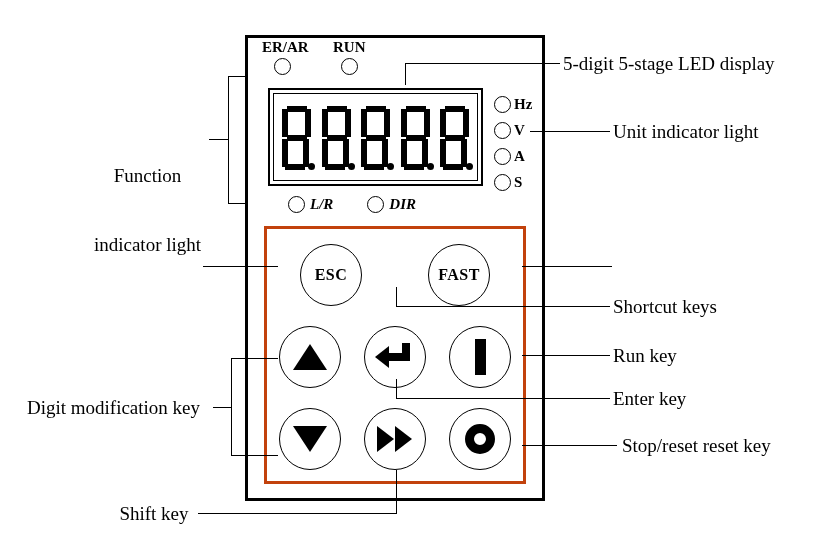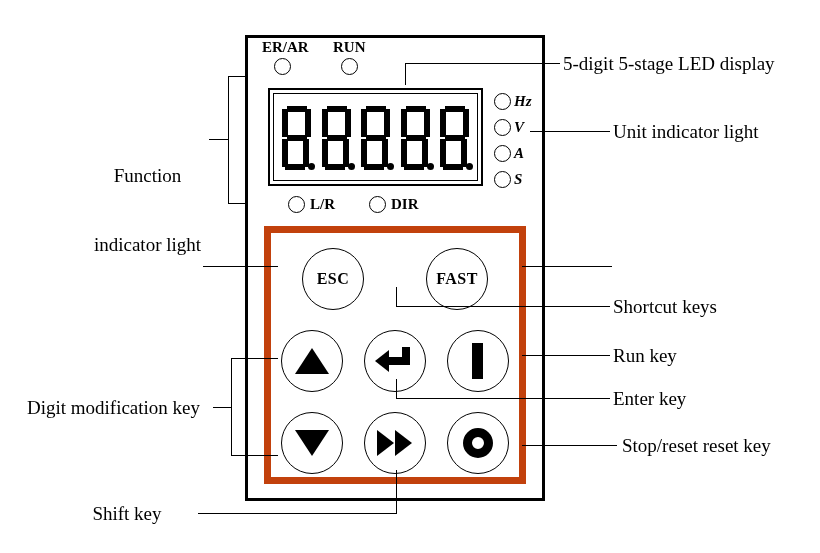--- a/index.html
+++ b/index.html
@@ -44,35 +44,35 @@
   
   .seg.f{left:0;top:3px;width:6px;height:28px;}
   .seg.b{left:23px;top:3px;width:6px;height:28px;}
   .seg.e{left:0;top:33px;width:6px;height:28px;}
   .seg.c{left:21px;top:33px;width:6px;height:28px;}
   .dp{position:absolute;right:-2px;bottom:0px;width:7px;height:7px;
       background:#000;border-radius:50%;}
 
   
   #units{position:absolute;left:246px;top:52px;}
-  .unit{display:flex;align-items:center;height:23px;margin-bottom:3px;font-style:italic;}
+  .unit{display:flex;align-items:flex-end;height:23px;margin-bottom:3px;}
   .unit .dot{width:17px;height:17px;border:1.5px solid #000;border-radius:50%;
              background:#fff;box-sizing:border-box;flex:none;}
   .unit .txt{font-size:15px;font-weight:bold;margin-left:3px;}
 
   
   #lowind{position:absolute;left:40px;top:158px;display:flex;align-items:center;}
   #lowind .grp{display:flex;align-items:center;margin-right:34px;}
   #lowind .dot{width:17px;height:17px;border:1.5px solid #000;border-radius:50%;
                background:#fff;box-sizing:border-box;}
-  #lowind .txt{font-size:15px;font-weight:bold;margin-left:5px;}
+  #lowind .txt{font-size:15px;font-weight:bold;margin-left:5px;font-style:italic;}
 
   
   #keypad{position:absolute;left:16px;top:188px;width:262px;height:258px;
-          border:7px solid #c2410c;background:#fff;box-sizing:border-box;}
+          border:3px solid #c2410c;background:#fff;box-sizing:border-box;}
   .keyrow{position:absolute;left:0;width:100%;height:72px;
           display:flex;justify-content:space-around;align-items:center;}
   .key{width:62px;height:62px;border:1px solid #000;border-radius:50%;
        background:#fff;box-sizing:border-box;
        display:flex;align-items:center;justify-content:center;position:relative;}
   .key .klab{font-size:16px;font-weight:bold;letter-spacing:0.5px;
              font-family:"Liberation Serif","DejaVu Serif",serif;}
 
   
   .tri-up{width:0;height:0;border-left:17px solid transparent;
@@ -253,21 +253,21 @@
   <div class="ln lnh" style="left:203px;top:266px;width:75px;"></div>
 
   <div class="ln lnv" style="left:231px;top:358px;height:97px;"></div>
   <div class="ln lnh" style="left:231px;top:358px;width:47px;"></div>
   <div class="ln lnh" style="left:231px;top:455px;width:47px;"></div>
   <div class="ln lnh" style="left:213px;top:407px;width:19px;"></div>
   <div class="label left" style="left:12px;top:396px;width:203px;">Digit modification key</div>
 
   <div class="ln lnv" style="left:396px;top:470px;height:44px;"></div>
   <div class="ln lnh" style="left:198px;top:513px;width:199px;"></div>
-  <div class="label left" style="left:77px;top:502px;width:100px;">Shift key</div>
+  <div class="label left" style="left:104px;top:502px;width:100px;">Shift key</div>
 
   <div class="ln lnv" style="left:405px;top:63px;height:22px;"></div>
   <div class="ln lnh" style="left:405px;top:63px;width:155px;"></div>
   <div class="label right" style="left:563px;top:52px;">5-digit 5-stage LED display</div>
 
   <div class="ln lnh" style="left:530px;top:131px;width:80px;"></div>
   <div class="label right" style="left:613px;top:120px;">Unit indicator light</div>
 
   <div class="ln lnv" style="left:560px;top:63px;height:0px;"></div>
 

